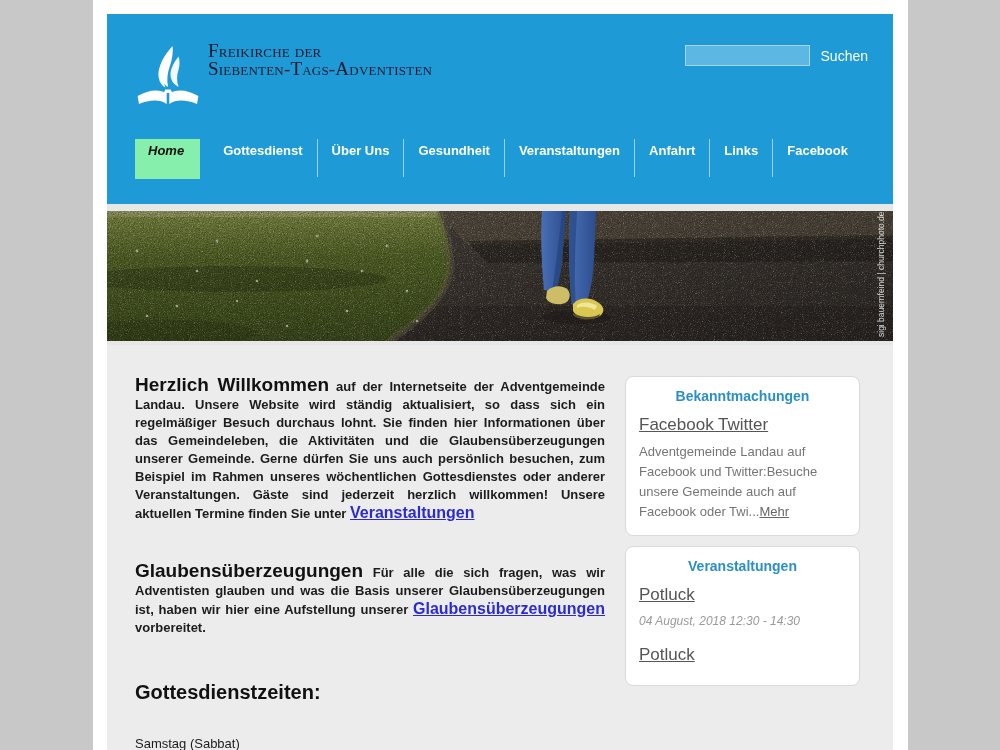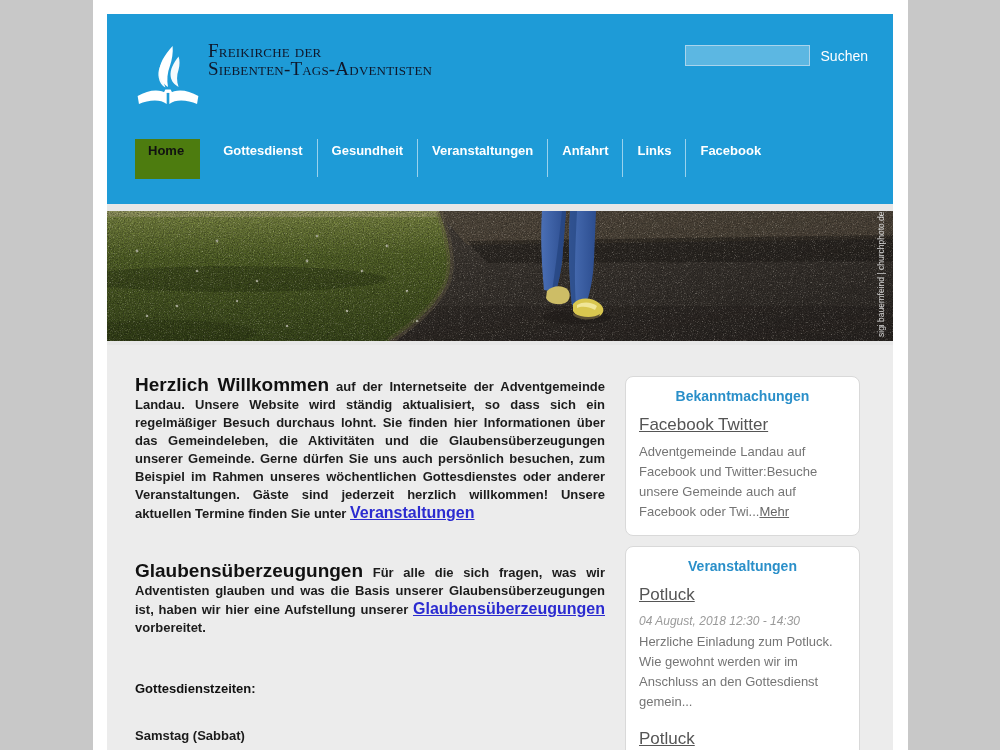--- a/index.html
+++ b/index.html
@@ -19,42 +19,42 @@
 
   .search { position:absolute; right:25px; top:31px; display:flex; align-items:center; }
   .search input { width:125px; height:21px; background:rgba(255,255,255,.28);
     border:1px solid #aad4ec; outline:none; color:#fff; padding:0 5px; font-size:12px; }
   .search-btn { color:#fff; font-size:14px; margin-left:11px; cursor:pointer; }
 
   .nav { position:absolute; left:28px; top:125px; display:flex; }
   .nav-item { height:38px; padding:4px 14px 0 14px; color:#fff; font-size:13px;
     font-weight:bold; border-right:1px solid rgba(255,255,255,.55); cursor:pointer; }
   .nav-item:last-child { border-right:none; }
-  .nav-item.active { background:#4d7c0f; color:#111; height:40px; border-right:none;
-    margin-right:9px; padding:4px 16px 0 13px; }
+  .nav-item.active { background:#86efac; color:#111; height:40px; border-right:none;
+    margin-right:9px; padding:4px 16px 0 13px;font-style:italic; }
 
   .gap-strip { width:786px; height:7px; background:#e7e7e7; }
   .gap-strip2 { width:786px; height:4px; background:#e7e7e7; }
 
   
   .hero { width:786px; height:130px; position:relative; }
   .hero svg { display:block; }
 
   
   .content { width:786px; min-height:420px; background:#ececec; display:flex;
     padding:31px 33px 0 28px; }
   .main-col { width:470px; color:#1c1c1c; }
   .main-col p { font-size:13px; font-weight:bold; text-align:justify;
     line-height:18px; color:#1c1c1c; }
   .inline-title { font-size:19px; font-weight:bold; color:#111; }
   .text-link { color:#2b2bd0; font-size:16px; font-weight:bold;
     text-decoration:underline; cursor:pointer; }
   .para2 { margin-top:39px; }
-  .h-times { margin-top:44px; font-size:13px; font-weight:bold; color:#111; }
-  .sub-day { margin-top:32px; font-size:13px; font-weight:bold; }
+  .h-times { margin-top:44px; font-size:20px; font-weight:bold; color:#111; }
+  .sub-day { margin-top:32px; font-size:13px; font-weight:normal; }
 
   
   .sidebar { margin-left:auto; width:235px; padding-top:0; }
   .side-box { background:#fff; border:1px solid #d9d9d9; border-radius:8px;
     padding:11px 13px 13px 13px; margin-bottom:10px; }
   .side-title { color:#2a8fc9; font-size:14px; font-weight:bold; text-align:center;
     margin-bottom:11px; }
   .side-link { display:inline-block; color:#555; font-size:17px;
     text-decoration:underline; cursor:pointer; margin-bottom:7px; }
   .side-text { color:#757575; font-size:13px; line-height:20px; }
@@ -87,20 +87,21 @@
     </div>
 
     <div class="search">
       <input type="text" value="" style="">
       <span class="search-btn">Suchen</span>
     </div>
 
     <nav class="nav">
       <div class="nav-item active">Home</div>
       <div class="nav-item">Gottesdienst</div>
+      <div class="nav-item">Über Uns</div>
       <div class="nav-item">Gesundheit</div>
       <div class="nav-item">Veranstaltungen</div>
       <div class="nav-item">Anfahrt</div>
       <div class="nav-item">Links</div>
       <div class="nav-item">Facebook</div>
     </nav>
   </div>
 
   <div class="gap-strip"></div>
 
@@ -205,21 +206,20 @@
         <div class="side-text"><span>Adventgemeinde Landau auf Facebook und Twitter:Besuche unsere Gemeinde auch auf Facebook oder Twi...</span><a class="more-link">Mehr</a>
         </div>
       </div>
 
       <div class="side-box">
         <div class="side-title">Veranstaltungen</div>
 
         <div class="event">
           <a class="side-link">Potluck</a>
           <div class="event-date">04 August, 2018 12:30 - 14:30</div>
-          <div class="side-text">Herzliche Einladung zum Potluck. Wie gewohnt werden wir im Anschluss an den Gottesdienst gemein...</div>
         </div>
 
         <div class="event">
           <a class="side-link">Potluck</a>
           
           
         </div>
       </div>
 
     </div>

